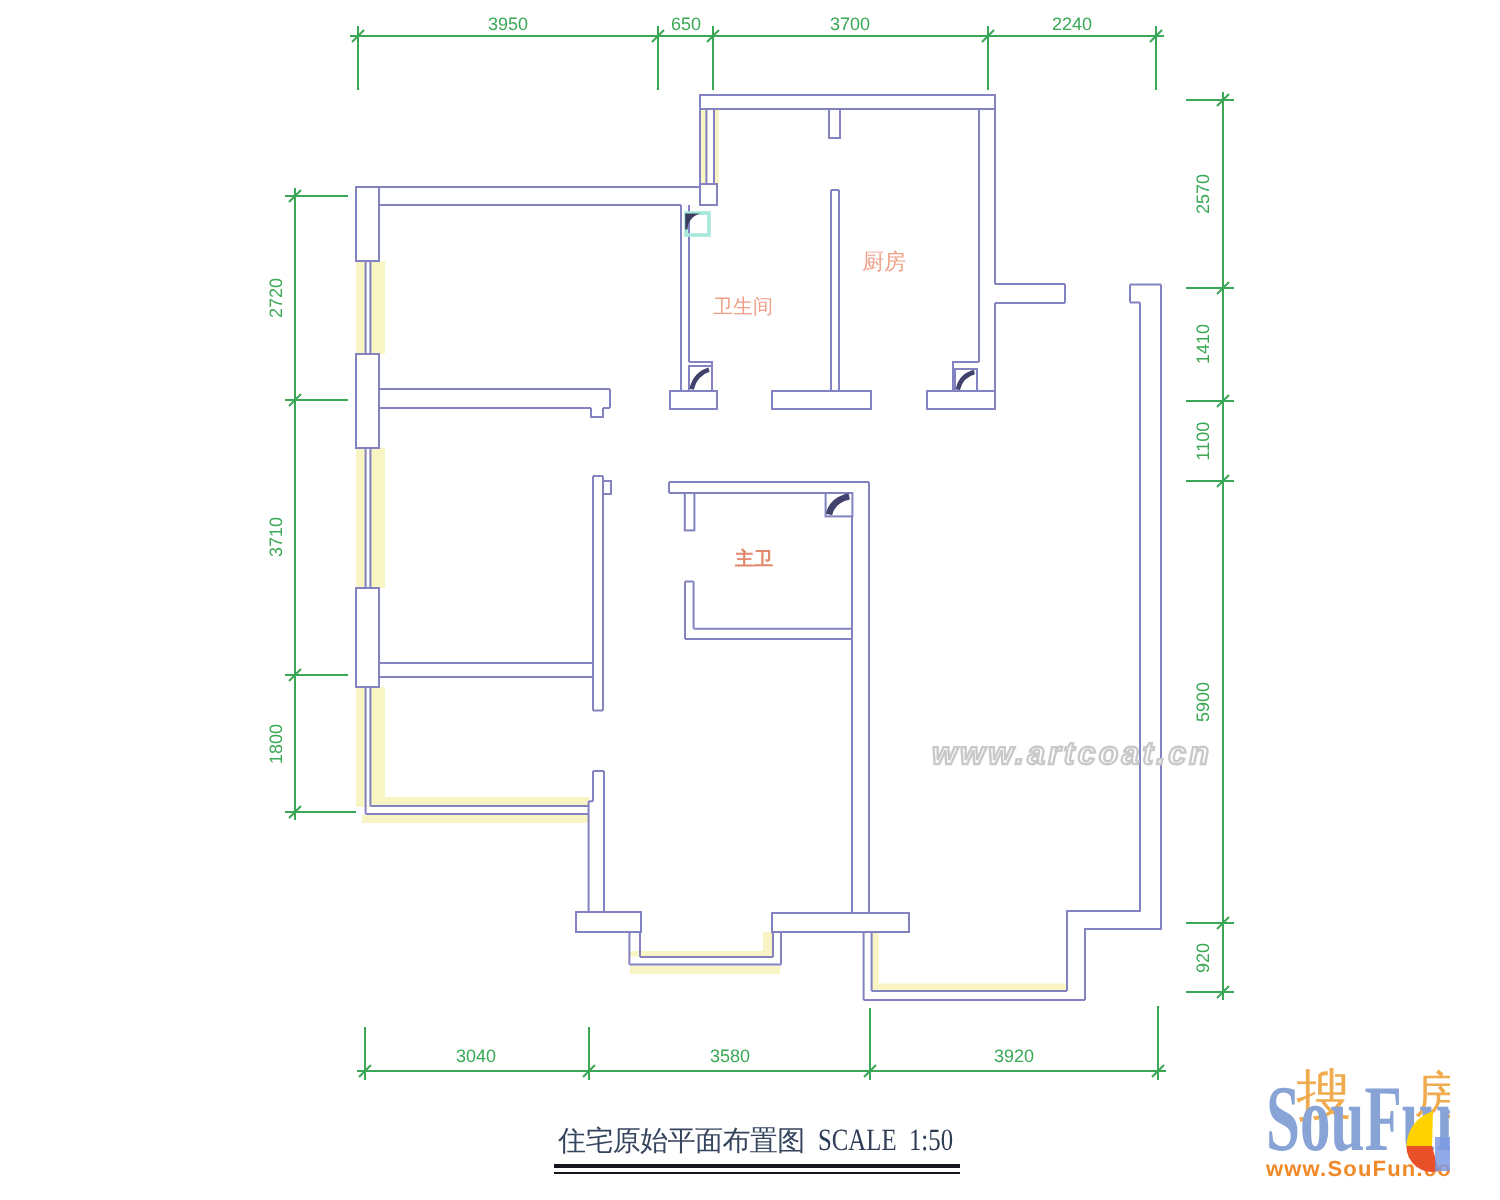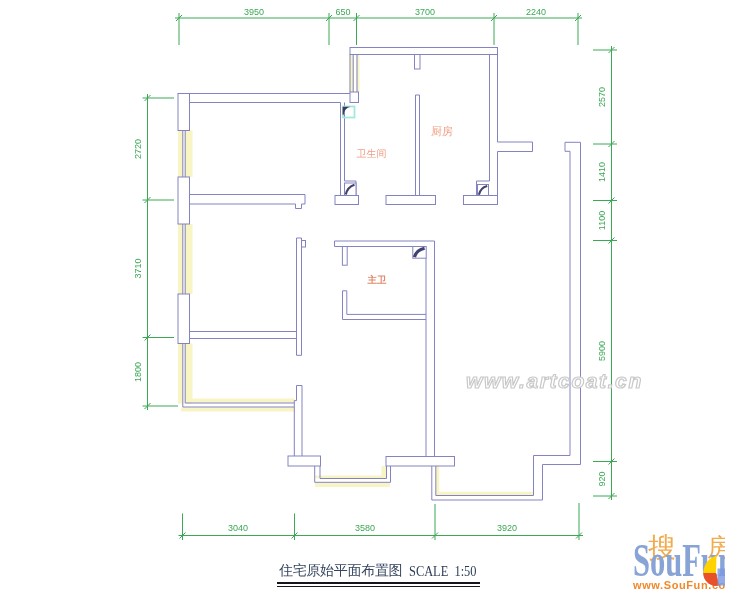--- a/index.html
+++ b/index.html
@@ -171,21 +171,21 @@
     <text x="356.5" y="156.5" font-size="10">卫生间</text>
 
     <text x="431" y="134.5" font-size="11">厨房</text>
 
     <text x="367.5" y="282.5" font-size="9.5" font-weight="bold" fill="#e0896c">主卫</text>
   </g>
   </g>
 </svg>
 
 <div style="position:absolute;left:466px;top:369px;font-family:'Liberation Sans',sans-serif;
-  font-style:italic;font-weight:bold;font-size:21px;letter-spacing:1.6px;color:#ffffff;
+  font-style:italic;font-weight:bold;font-size:16px;letter-spacing:1.6px;color:#ffffff;
   -webkit-text-stroke:1.2px #c9c9c9;">www.artcoat.cn</div>
 
 <div style="position:absolute;left:279px;top:562px;font-family:Liberation Mono, monospace;
   font-size:14px;color:#36455e;letter-spacing:-0.3px;">住宅原始平面布置图</div>
 <div style="position:absolute;left:409px;top:562px;font-family:'Liberation Serif',serif;
   font-size:15.5px;color:#2c3c55;transform:scale(0.8,1);transform-origin:0 0;">SCALE&nbsp;&nbsp;1:50</div>
 
 <div style="position:absolute;left:277px;top:582px;width:203px;height:2.2px;background:#15151d;"></div>
 <div style="position:absolute;left:277px;top:585.6px;width:203px;height:1.8px;background:#15151d;"></div>
 

